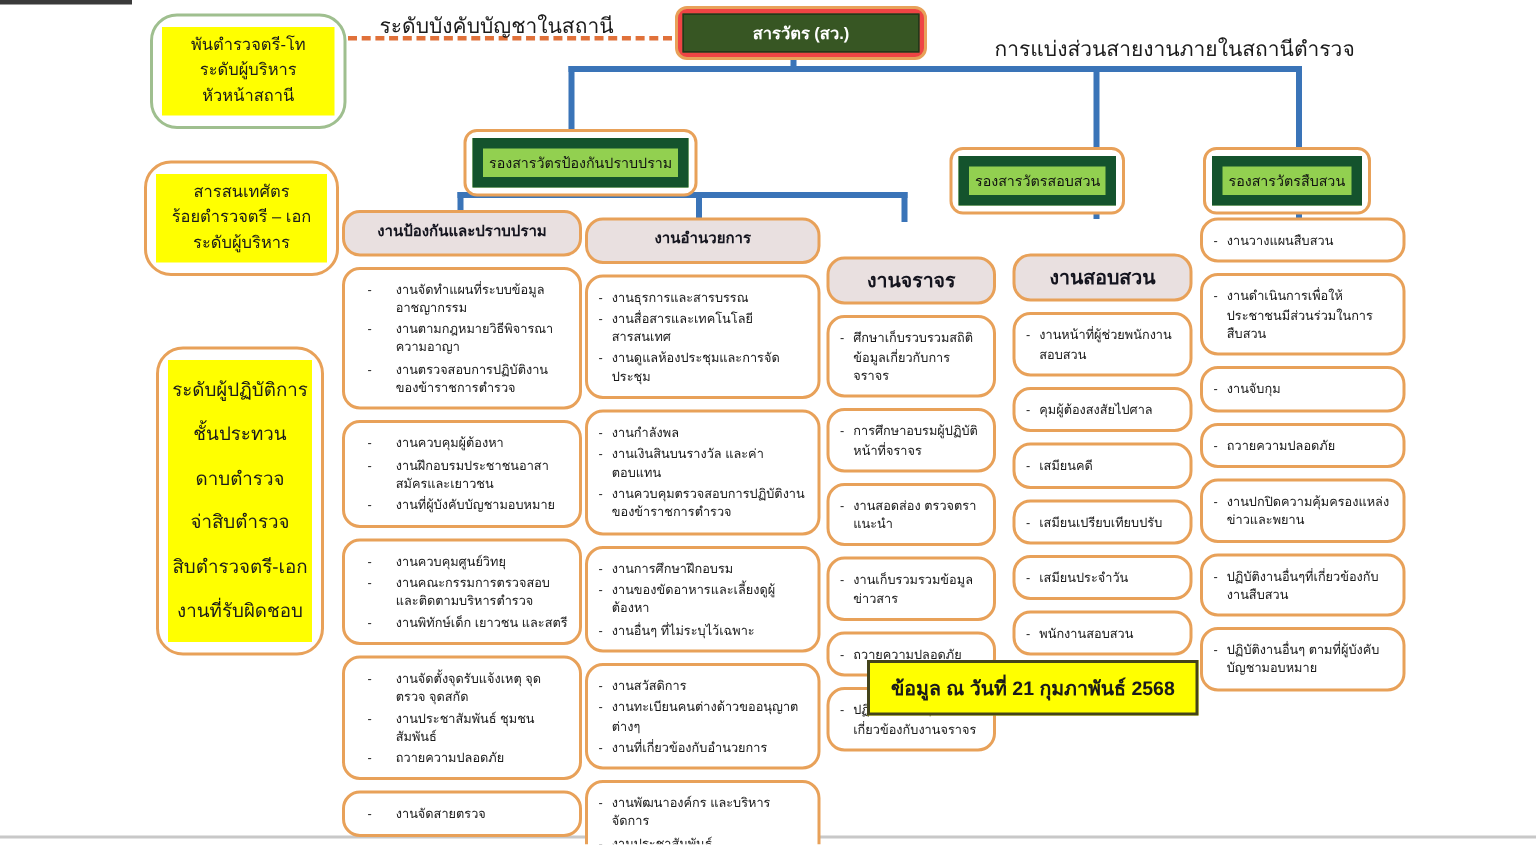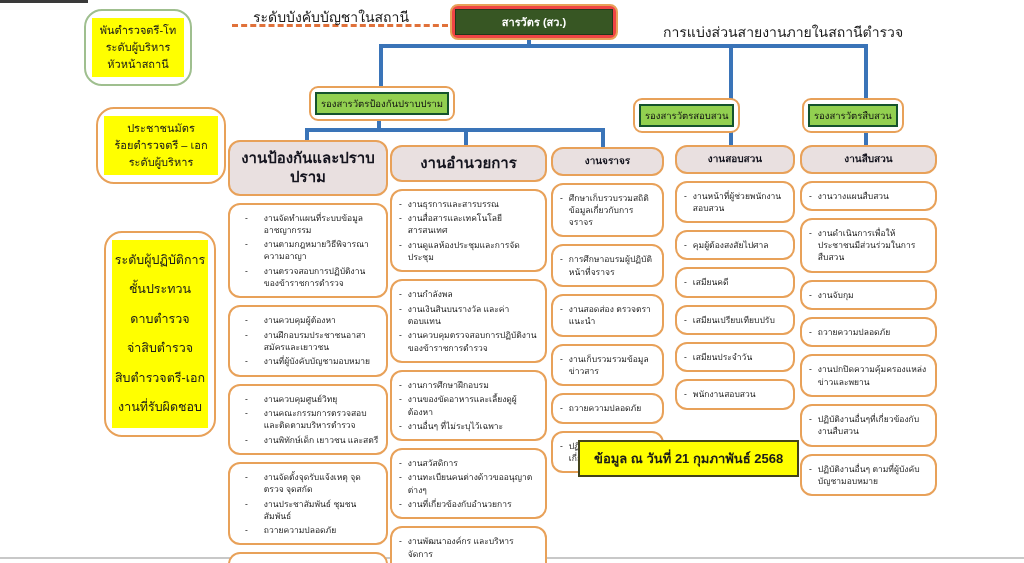--- a/index.html
+++ b/index.html
@@ -29,31 +29,31 @@
     background:#ffff00;text-align:center;color:#1a1a1a;
     padding:4px 3px;font-size:11px;line-height:1.55;
   }
   .note-inner.tall{font-size:12.5px;line-height:2.35;font-weight:500;padding:6px 2px;}
   
   .dep-outer{
     position:absolute;border:2px solid #e8a159;border-radius:9px;
     background:#fff;padding:4px;box-sizing:border-box;
   }
   .dep-inner{
-    background:#92d050;border:2px solid #14532d;color:#111;
+    background:#92d050;border:7px solid #14532d;color:#111;
     font-size:9.5px;text-align:center;padding:2px 4px;white-space:nowrap;
   }
   
   .org-col{position:absolute;display:flex;flex-direction:column;gap:7px;}
   .col-header{
     border:2px solid #e8a159;border-radius:12px;background:#e9e0e0;
     font-weight:bold;color:#14141e;text-align:center;
-    padding:7px 4px;font-size:15px;line-height:1.25;
-  }
-  .col-header.small{font-size:10px;padding:6px 2px;}
+    padding:7px 4px;font-size:10px;line-height:1.25;
+  }
+  .col-header.small{font-size:13px;padding:6px 2px;margin-top:24px;}
   .task-box{
     border:2px solid #e8a159;border-radius:12px;background:#fff;
     padding:7px 7px;display:flex;flex-direction:column;gap:2px;
   }
   .task-item{display:flex;align-items:flex-start;font-size:8.5px;line-height:1.45;color:#1a1a1a;}
   .task-item .dash{flex:0 0 auto;margin-right:6px;}
   .wide-indent .task-item .dash{margin-left:8px;margin-right:16px;}
   
   .date-box{
     position:absolute;left:578px;top:440px;background:#ffff00;
@@ -85,30 +85,30 @@
   <div class="line" style="left:729px;top:122px;width:4px;height:24px;"></div>
   <div class="line" style="left:864px;top:122px;width:4px;height:24px;"></div>
 
   <div class="free-label" style="left:253px;top:6px;">ระดับบังคับบัญชาในสถานี</div>
   <div class="free-label" style="left:663px;top:21px;">การแบ่งส่วนสายงานภายในสถานีตำรวจ</div>
 
   <div class="root-outer">
     <div class="root-inner">สารวัตร (สว.)</div>
   </div>
 
-  <div class="note-outer sage-border" style="left:84px;top:9px;width:108px;">
+  <div class="note-outer sage-border" style="left:100px;top:9px;width:131px;">
     <div class="note-inner">
         <div>พันตำรวจตรี-โท</div>
         <div>ระดับผู้บริหาร</div>
         <div>หัวหน้าสถานี</div>
       </div>
   </div>
   <div class="note-outer orange-border" style="left:96px;top:107px;width:130px;">
     <div class="note-inner">
-        <div>ประชาชนมัตร</div>
+        <div>สารสนเทศัตร</div>
         <div>ร้อยตำรวจตรี – เอก</div>
         <div>ระดับผู้บริหาร</div>
       </div>
   </div>
   <div class="note-outer orange-border" style="left:104px;top:231px;width:112px;">
     <div class="note-inner tall">
         <div>ระดับผู้ปฏิบัติการ</div>
         <div>ชั้นประทวน</div>
         <div>ดาบตำรวจ</div>
         <div>จ่าสิบตำรวจ</div>
@@ -345,21 +345,20 @@
         <div class="task-box">
           <div class="task-item">
             <span class="dash">-</span>
             <span class="txt">พนักงานสอบสวน</span>
           </div>
         </div>
       </div>
   </div>
 
   <div class="org-col" style="left:800px;top:145px;width:137px;">
-    <div class="col-header small">งานสืบสวน</div>
     <div class="boxes" style="display: flex; flex-direction: column; gap: 7px;">
         <div class="task-box">
           <div class="task-item">
             <span class="dash">-</span>
             <span class="txt">งานวางแผนสืบสวน</span>
           </div>
         </div>
         <div class="task-box">
           <div class="task-item">
             <span class="dash">-</span>

